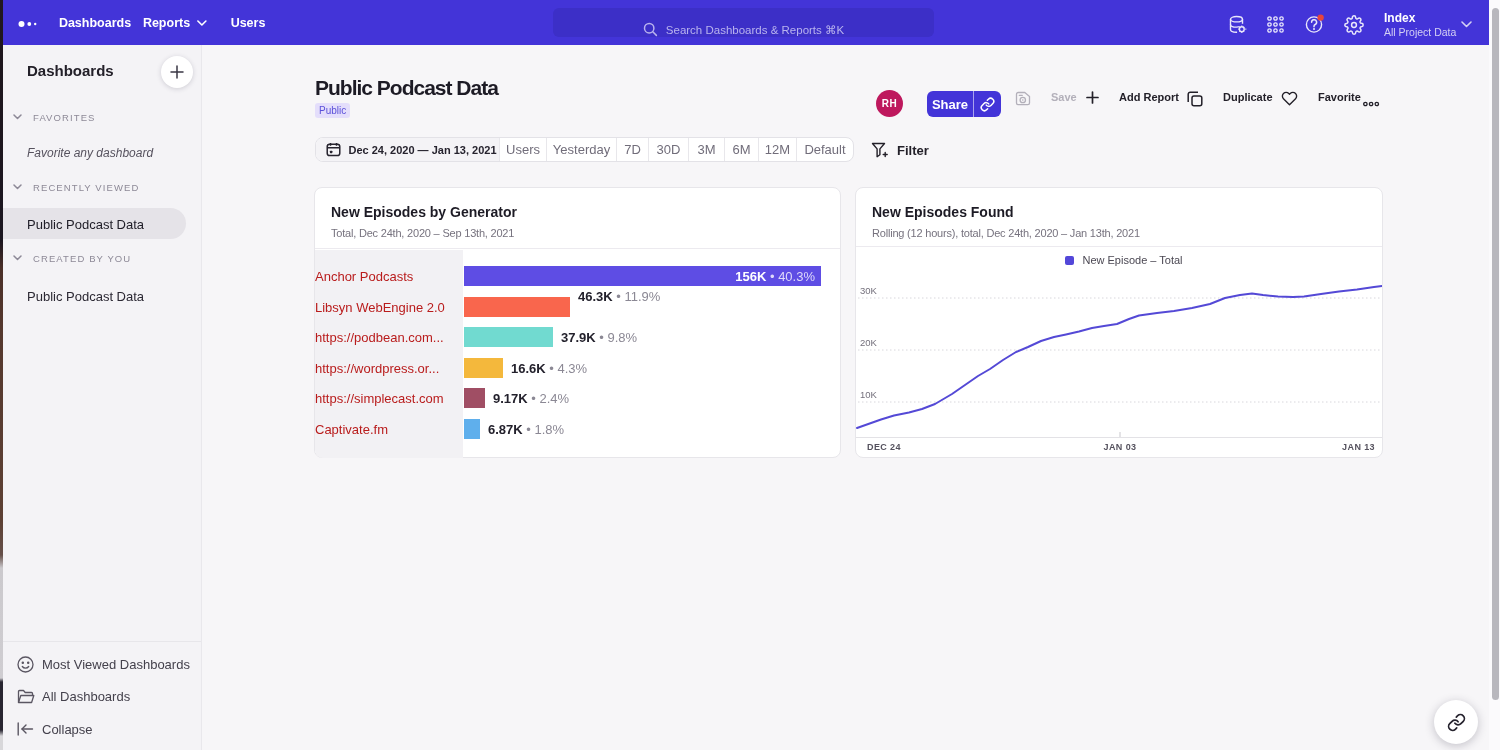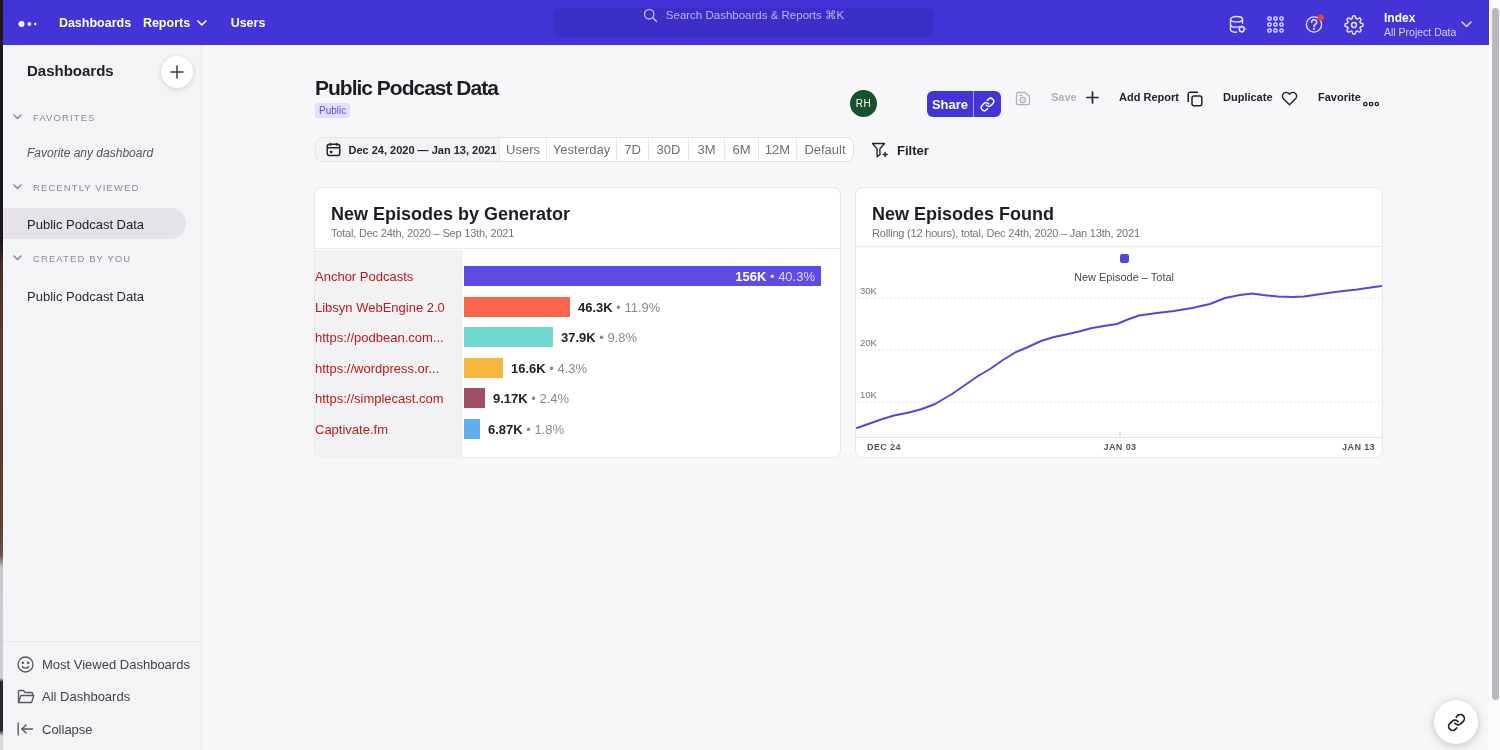--- a/index.html
+++ b/index.html
@@ -3,62 +3,62 @@
 <meta charset="utf-8">
 <style>
 * { margin:0; padding:0; box-sizing:border-box; }
 html,body { width:1500px; height:750px; overflow:hidden; font-family:"Liberation Sans", sans-serif; }
 body { background:#f7f6f8; position:relative; }
 .abs { position:absolute; }
 
 
 #topbar { position:absolute; left:0; top:0; width:1489px; height:45px; background:#4334d8; }
 #topbar .nav { position:absolute; top:0; height:45px; display:flex; align-items:center; color:#fff; font-size:12.5px; font-weight:bold; transform:translateX(-50%); }
-#search { position:absolute; left:553px; top:8px; width:381px; height:29px; background:#3c2fc7; border-radius:6px; color:#b9b3ee; font-size:11.5px; display:flex; align-items:flex-start; justify-content:center; gap:8px; }
+#search { position:absolute; left:553px; top:8px; width:381px; height:29px; background:#3c2fc7; border-radius:6px; color:#b9b3ee; font-size:11.5px; display:flex; align-items:flex-end; justify-content:center; gap:8px; }
 .topicon { position:absolute; top:15px; }
 
 
 #sidebar { position:absolute; left:0; top:45px; width:202px; height:705px; background:#f4f3f6; border-right:1px solid #e9e8ec; }
 .sb-title { position:absolute; left:27px; top:17px; font-size:15px; font-weight:bold; color:#232029; }
 .sb-plus { position:absolute; left:161px; top:11px; width:32px; height:32px; border-radius:50%; background:#fff; box-shadow:0 1px 5px rgba(40,35,60,.18); display:flex; align-items:center; justify-content:center; }
 .sb-head { position:absolute; left:33px; font-size:9.5px; font-weight:normal; letter-spacing:1.1px; color:#8d8997; }
 .sb-chev { position:absolute; left:13px; }
 .sb-item { position:absolute; left:27px; font-size:13px; color:#2b2833; }
 .sb-pill { position:absolute; left:0; top:163px; width:186px; height:31px; background:#e5e3e8; border-radius:0 16px 16px 0; }
 #sb-bottom { position:absolute; left:0; top:596px; width:201px; border-top:1px solid #e7e6ea; }
 .sbb-item { position:absolute; left:42px; font-size:13px; color:#44414c; }
 
 
 #main-title { position:absolute; left:315px; top:76px; font-size:21px; font-weight:bold; color:#1d1b25; letter-spacing:-1px; }
 #chip { position:absolute; left:315px; top:103px; height:15px; padding:0 4px; background:#e4defb; border-radius:3px; color:#5b50d9; font-size:10px; display:flex; align-items:center; }
-#avatar { position:absolute; left:850px; top:90px; width:27px; height:27px; border-radius:50%; background:#14532d; color:#fff; font-size:10px; font-weight:normal; display:flex; align-items:center; justify-content:center; letter-spacing:.5px; }
+#avatar { position:absolute; left:876px; top:90px; width:27px; height:27px; border-radius:50%; background:#be185d; color:#fff; font-size:10px; font-weight:bold; display:flex; align-items:center; justify-content:center; letter-spacing:.5px; }
 #sharebtn { position:absolute; left:927px; top:91px; width:74px; height:26px; background:#4334d8; border-radius:6px; display:flex; }
 #sharebtn .s1 { width:47px; display:flex; align-items:center; justify-content:center; color:#fff; font-size:13px; font-weight:bold; border-right:1px solid rgba(255,255,255,.55); }
 #sharebtn .s2 { flex:1; display:flex; align-items:center; justify-content:center; }
 .hbtn { position:absolute; top:91px; height:26px; display:flex; align-items:flex-start; gap:20px; font-size:11px; font-weight:bold; color:#232029; }
 .hbtn.dis { color:#b3b0ba; }
 
 
 #datebar { position:absolute; left:315px; top:137px; width:539px; height:25px; background:#fff; border:1px solid #e3e2e7; border-radius:8px; display:flex; overflow:hidden; }
 #datebar .dseg { display:flex; align-items:center; justify-content:center; font-size:13px; color:#716d7a; border-right:1px solid #e8e7eb; }
 #datebar .dfirst { background:#f4f3f6; gap:8px; color:#26232e; font-weight:bold; width:184px; font-size:11px; padding-left:7px; }
 #filter { position:absolute; left:871px; top:142px; display:flex; align-items:center; gap:9px; font-size:13px; font-weight:bold; color:#232029; }
 
 
 .card { position:absolute; top:187px; height:271px; background:#fff; border:1px solid #e7e6ea; border-radius:8px; }
 #card1 { left:314px; width:527px; }
 #card2 { left:855px; width:528px; }
-.c-title { position:absolute; left:16px; top:16px; font-size:18px; font-weight:bold; color:#1d1b25; }
+.c-title { position:absolute; left:16px; top:16px; font-size:14px; font-weight:bold; color:#1d1b25; }
 .c-sub { position:absolute; left:16px; top:39px; font-size:11px; letter-spacing:-0.2px; color:#76727e; }
 #labelcol { position:absolute; left:0; top:62px; width:148px; height:208px; background:#f2f1f4; border-radius:0 0 0 8px; }
 .brow-label { position:absolute; font-size:13px; color:#b91c1c; left:0; width:132px; white-space:nowrap; }
 .bar { position:absolute; left:149px; height:20px; }
 .bval { position:absolute; font-size:13px; white-space:nowrap; color:#23212c; font-weight:bold; }
 .bval .pct { color:#8b8894; font-weight:normal; }
-#legend { position:absolute; left:4px; top:66px; width:528px; display:flex; align-items:center; justify-content:center; gap:8px; font-size:11px; color:#4b4853;flex-direction:column; }
+#legend { position:absolute; left:4px; top:66px; width:528px; display:flex; align-items:center; justify-content:center; gap:8px; font-size:11px; color:#4b4853; }
 #legend .sq { width:9px; height:9px; border-radius:2px; background:#5347d9; }
 
 
 #leftedge { position:absolute; left:0; top:0; width:3px; height:750px;
   background:linear-gradient(to bottom,#22181e 0px,#1e161d 60px,#1b1620 240px,#4a2f28 268px,#55382e 330px,#5d4034 520px,#66504a 555px,#cbc9cd 568px,#cfcdd1 678px,#282530 682px,#282530 730px,#d8d7da 736px,#d8d7da 750px); }
 #scrolltrack { position:absolute; left:1489px; top:0; width:11px; height:750px; background:#fbfafc; }
 #scrollthumb { position:absolute; left:1492px; top:8px; width:7px; height:692px; border-radius:4px; background:#b8b7bd; }
 #fab { position:absolute; left:1434px; top:700px; width:44px; height:44px; border-radius:50%; background:#fff; box-shadow:0 2px 10px rgba(40,35,60,.25); display:flex; align-items:center; justify-content:center; }
 </style>
 </head>
@@ -257,21 +257,21 @@
   <div class="brow-label" style="top:234px">Captivate.fm</div>
 
   <div class="bar" style="top:78px;width:357px;background:#5e4de4"></div>
   <div class="bar" style="top:109px;width:106px;background:#f9664d"></div>
   <div class="bar" style="top:139px;width:89px;background:#71dad0"></div>
   <div class="bar" style="top:170px;width:39px;background:#f4b83c"></div>
   <div class="bar" style="top:200px;width:21px;background:#a04e64"></div>
   <div class="bar" style="top:231px;width:16px;background:#5fafec"></div>
 
   <div class="bval" style="top:81px;right:25px;color:#fff">156K <span class="pct" style="color:#ded9fa">• 40.3%</span></div>
-  <div class="bval" style="top:112px;left:263px">46.3K <span class="pct">• 11.9%</span></div>
+  <div class="bval" style="top:101px;left:263px">46.3K <span class="pct">• 11.9%</span></div>
   <div class="bval" style="top:142px;left:246px">37.9K <span class="pct">• 9.8%</span></div>
   <div class="bval" style="top:173px;left:196px">16.6K <span class="pct">• 4.3%</span></div>
   <div class="bval" style="top:203px;left:178px">9.17K <span class="pct">• 2.4%</span></div>
   <div class="bval" style="top:234px;left:173px">6.87K <span class="pct">• 1.8%</span></div>
 </div>
 
 <div class="card" id="card2">
   <div class="c-title">New Episodes Found</div>
   <div class="c-sub">Rolling (12 hours), total, Dec 24th, 2020 – Jan 13th, 2021</div>
   <div class="abs" style="left:0;top:58px;width:526px;height:1px;background:#eceaef"></div>

